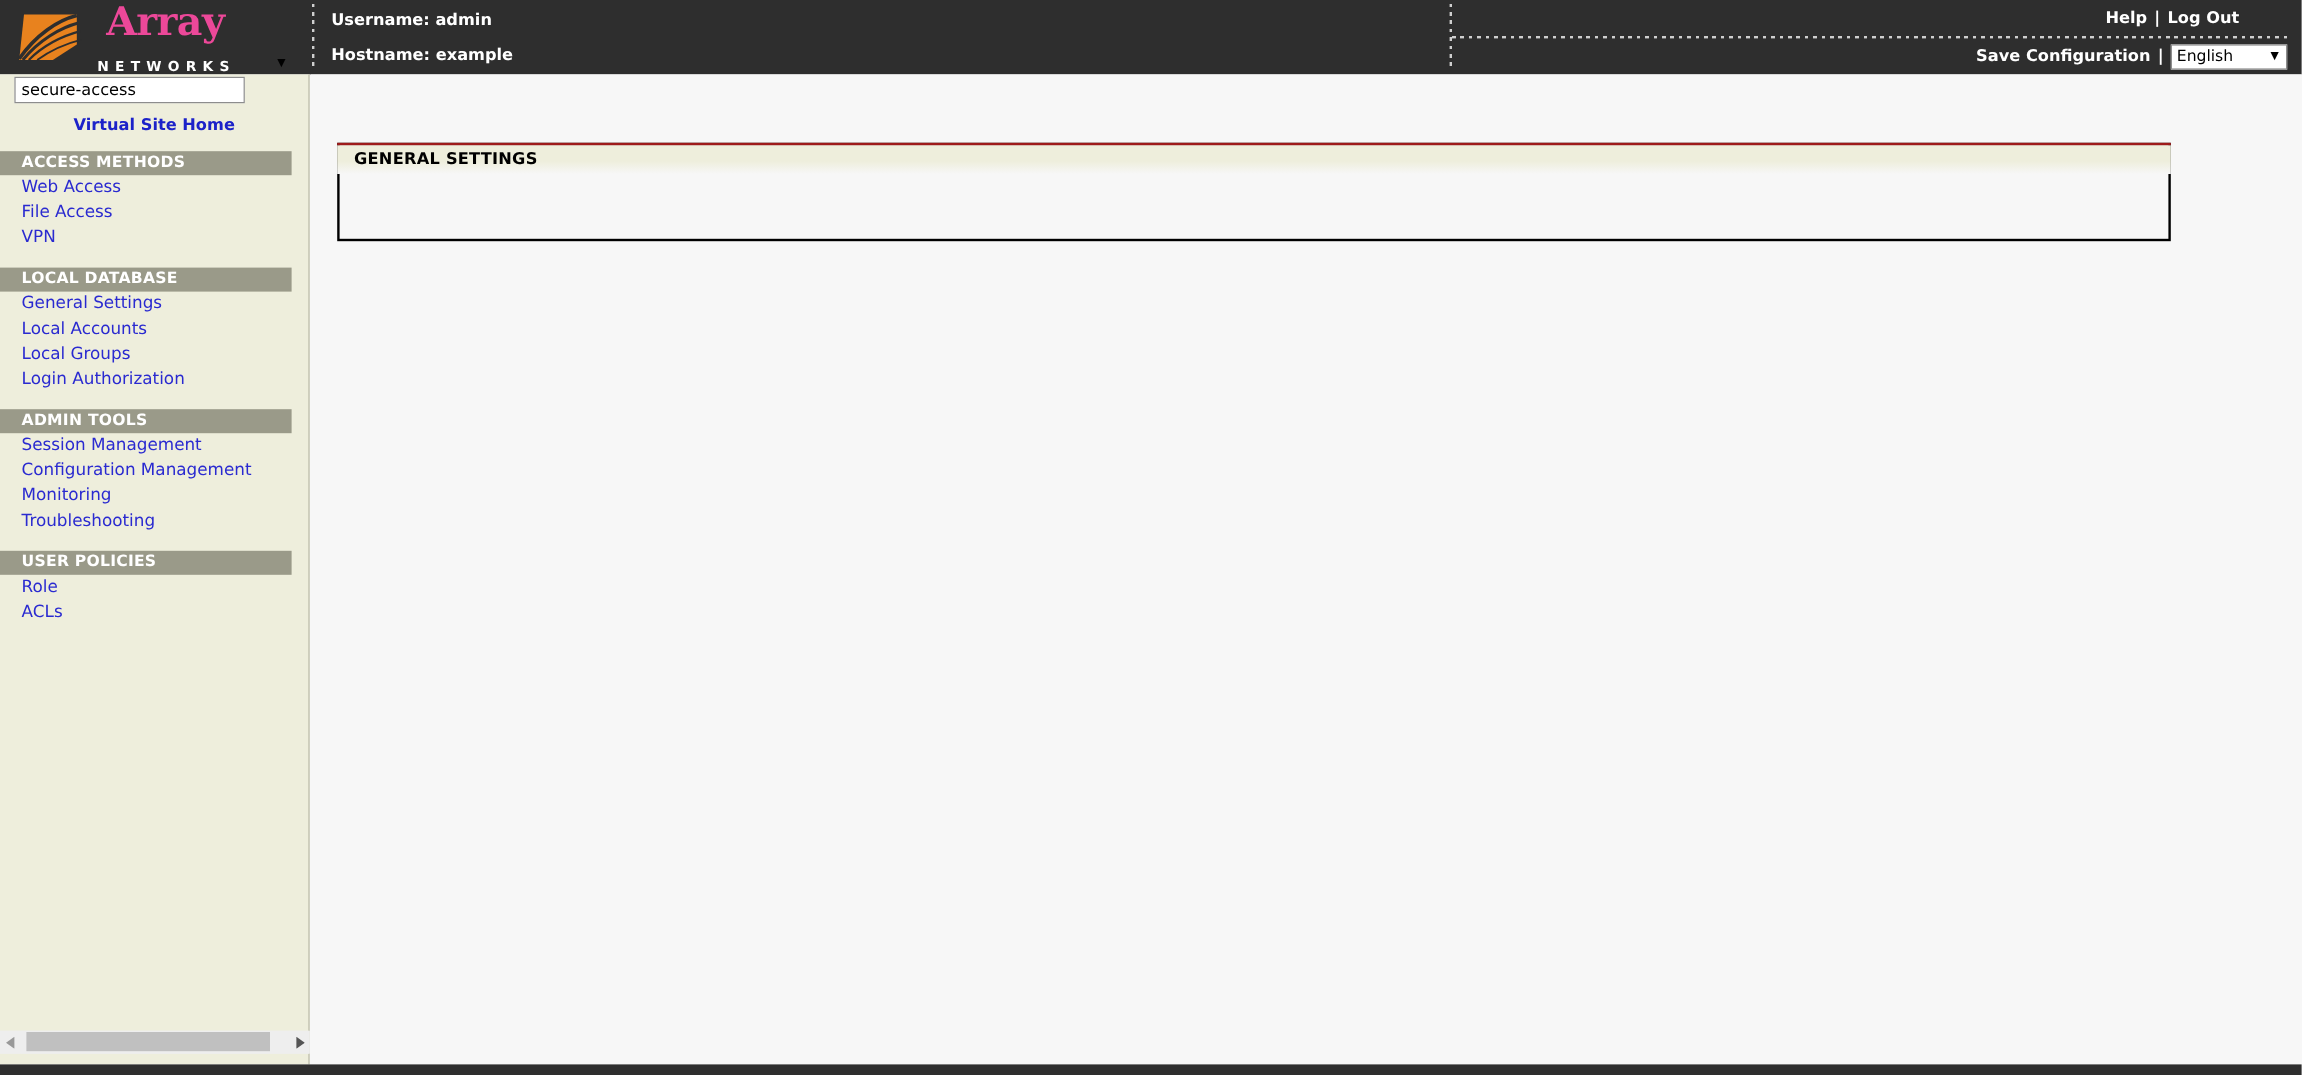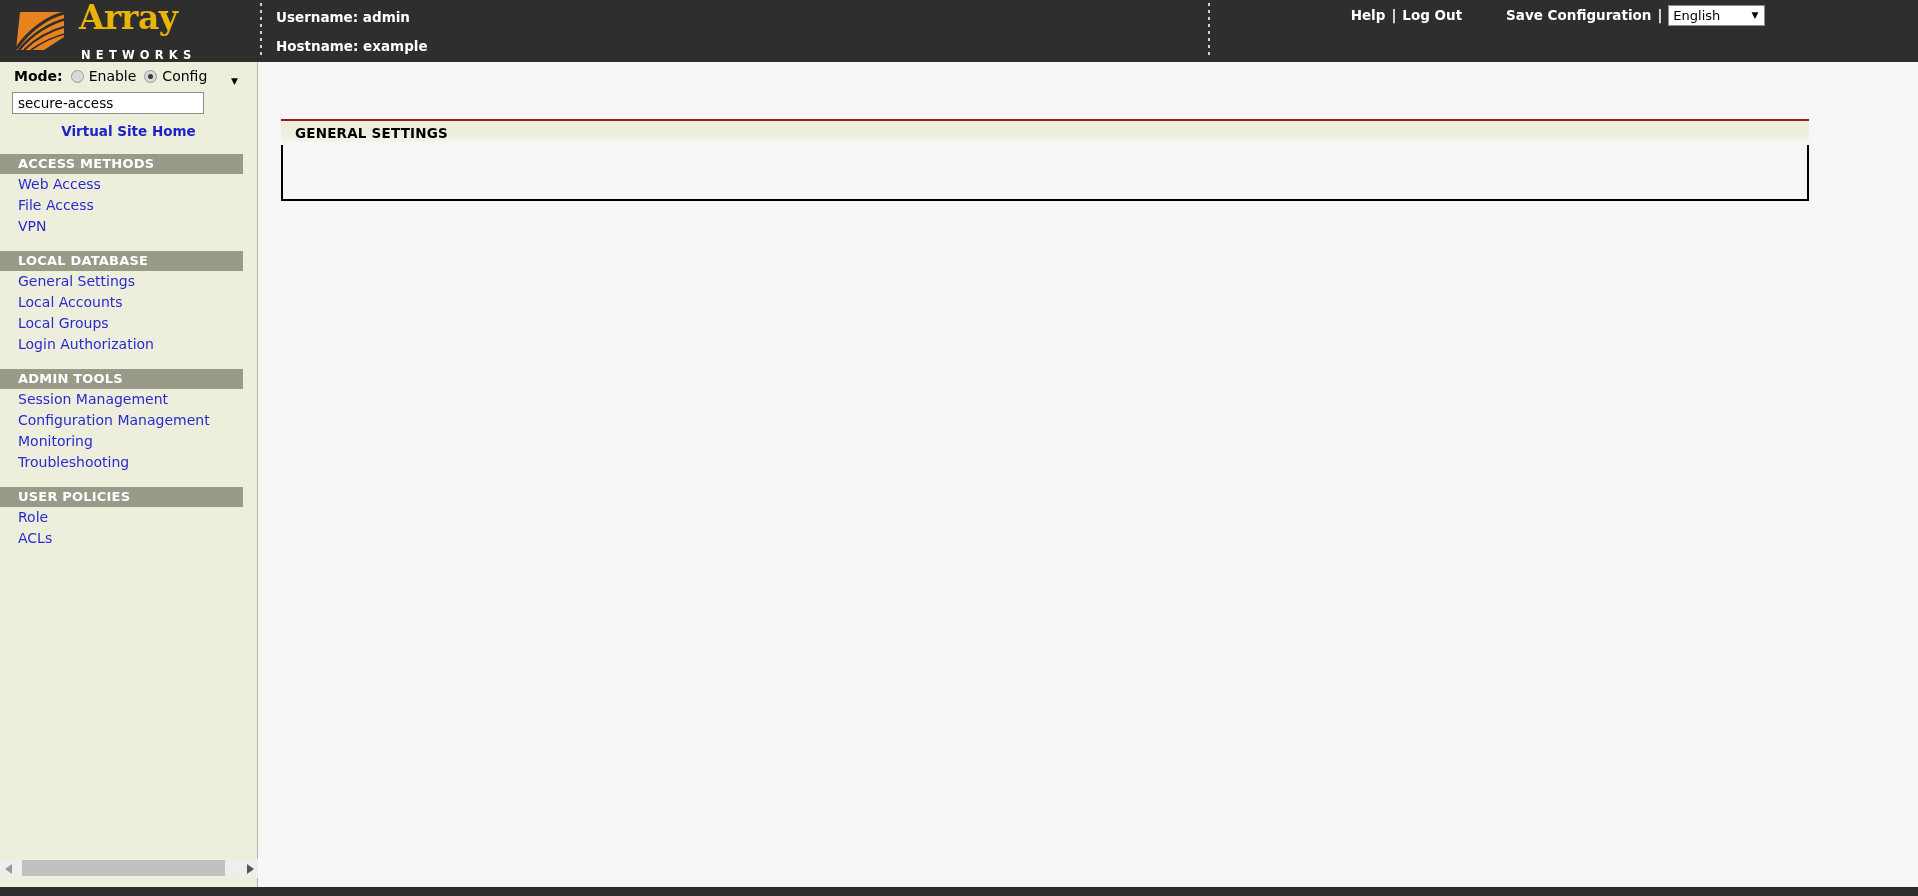--- a/index.html
+++ b/index.html
@@ -22,22 +22,23 @@
     width: 260px; height: 62px;
     display: flex; align-items: center;
     padding-left: 14px;
     flex: none;
   }
   .logo-wrap { display: flex; align-items: center; gap: 9px; }
   .logo-mark { width: 56px; height: 44px; display: block; }
   .logo-text { display: flex; flex-direction: column; line-height: 1; }
   .logo-array {
     font-family: "DejaVu Serif", "Liberation Serif", serif;
-    font-size: 33px; font-weight: bold; color: #eab308;
+    font-size: 33px; font-weight: bold; color: #ec4899;
     letter-spacing: -0.5px;
+    text-align: center;
   }
   .logo-networks {
     font-size: 11.5px; font-weight: bold; color: #ffffff;
     letter-spacing: 5.2px; margin-top: 16px; margin-left: 2px;
   }
 
   .vdots {
     width: 2px; flex: none;
     background-image: repeating-linear-gradient(
       to bottom, #cfcfcf 0px, #cfcfcf 3px, transparent 3px, transparent 7px);
@@ -49,21 +50,21 @@
     display: flex; flex-direction: column; justify-content: center;
     padding-left: 14px; gap: 13px;
   }
   .session-line {
     color: #ffffff; font-size: 13.5px; font-weight: bold;
     white-space: nowrap;
   }
 
   #account-cell {
     flex: 1 1 auto;
-    display: flex; flex-direction: row; justify-content: center;
+    display: flex; flex-direction: column; justify-content: center;
     padding-right: 8px;
   }
   .acct-row {
     display: flex; align-items: center; justify-content: flex-end;
     gap: 6px; height: 30px; padding-right: 44px;
   }
   .acct-row.bottom { padding-right: 4px; }
   .acct-link {
     color: #ffffff; font-size: 13.5px; font-weight: bold;
     text-decoration: none; white-space: nowrap; cursor: pointer;
@@ -297,31 +298,20 @@
           <option>English</option>
         </select>
         <span class="caret">▼</span>
       </span>
     </div>
   </div>
 </div>
 
 <div id="sidebar">
 
-  <div id="mode-row">
-    <span class="mode-label">Mode:</span>
-    <span class="radio-opt">
-      <span class="radio"></span>
-      <span class="lbl">Enable</span>
-    </span>
-    <span class="radio-opt">
-      <span class="radio on"></span>
-      <span class="lbl">Config</span>
-    </span>
-  </div>
 
   <div id="site-select-wrap">
     <select id="site-select">
       <option>secure-access</option>
     </select>
     <span class="caret">▼</span>
   </div>
 
   <div id="vsite-home-row">
     <a>Virtual Site Home</a>

